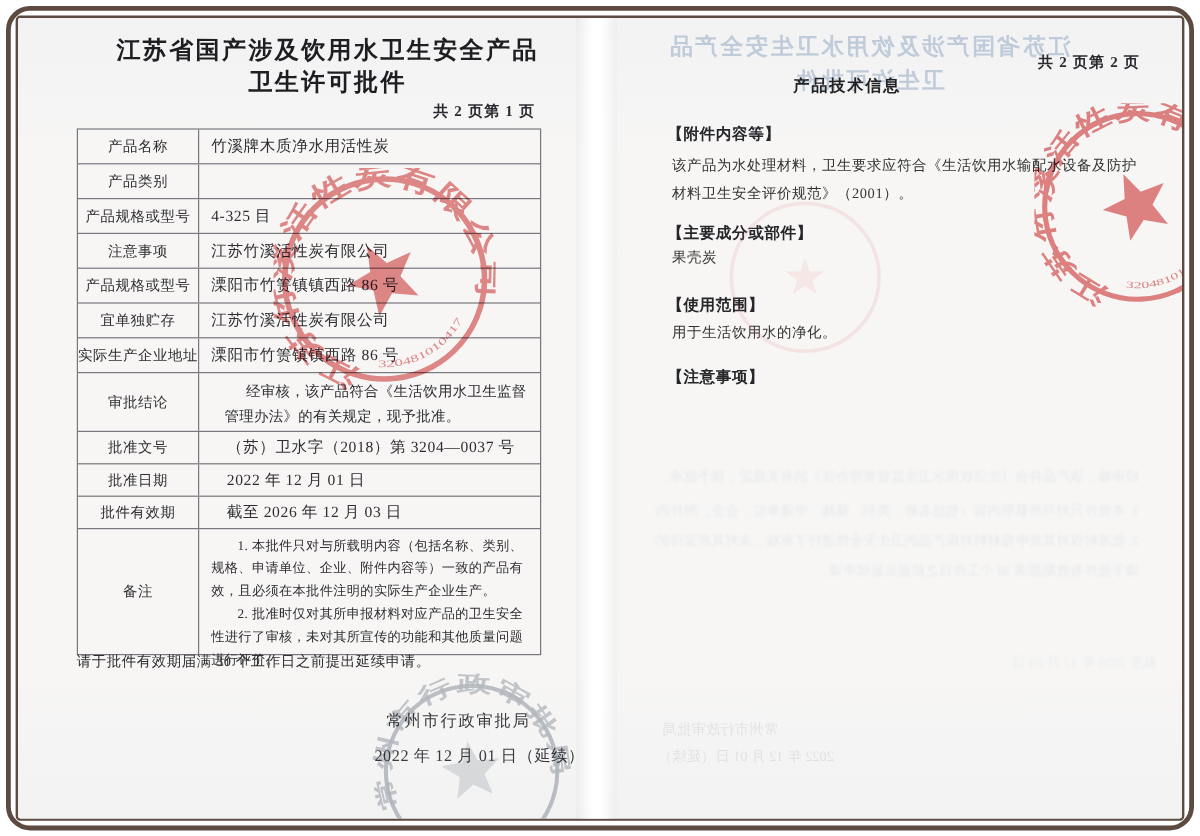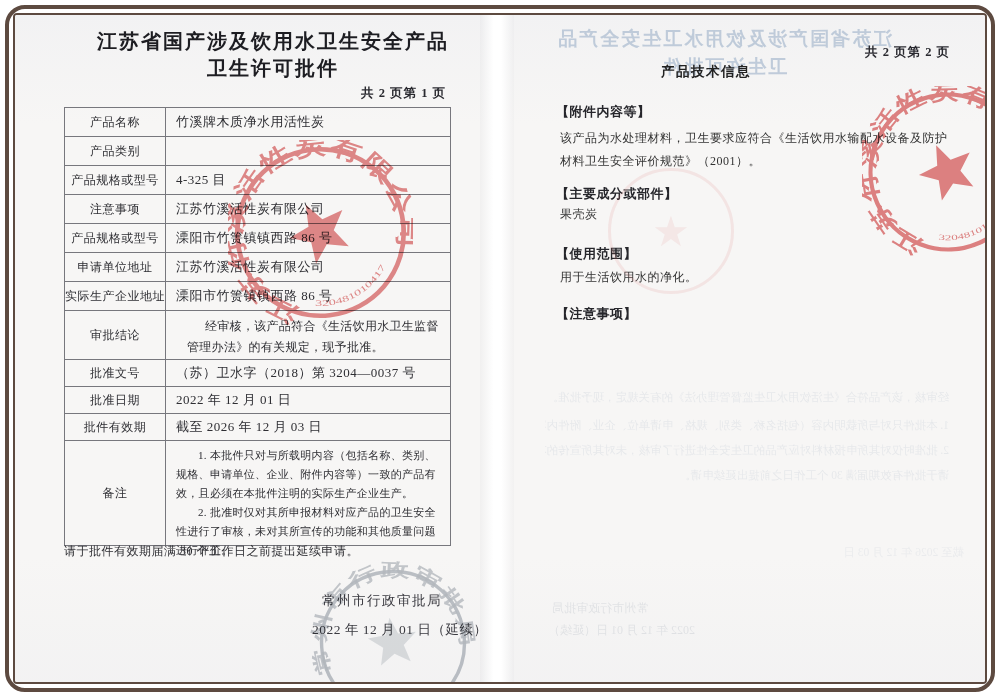--- a/index.html
+++ b/index.html
@@ -34,21 +34,21 @@
   .page-ind { font-size:12.5px; font-weight:bold; letter-spacing:1px; color:#2a2a30; }
 
   .permit-table { left:64px; top:107px; width:385px; border:1px solid #77777d; background:rgba(255,255,255,0.0); }
   .t-row { display:flex; border-top:1px solid #77777d; }
   .t-row:first-child { border-top:none; }
   .t-label { width:100px; border-right:1px solid #77777d; display:flex;
     align-items:center; justify-content:center; font-size:12px; letter-spacing:0.5px; text-align:center; }
   .t-value { flex:1; display:flex; align-items:center; padding:0 10px;
     font-size:13px; letter-spacing:0.5px; }
   .t-value.block { display:block; padding:5px 10px 0 10px; }
-  .h28 { height:28px; } .h48 { height:48px;gap:11px; } .h26 { height:26px; } .h104 { height:104px; }
+  .h28 { height:28px; } .h48 { height:48px;gap:11px; } .h26 { height:26px;gap:13px; } .h104 { height:104px; }
   .concl { font-size:12px; line-height:21px; text-indent:1.5em; letter-spacing:0.3px; }
   .remark-p { margin:0; font-size:11px; line-height:19px; text-indent:2em; letter-spacing:0.3px; }
 
   .renewal { left:64px; top:543px; font-size:12px; letter-spacing:0.5px; }
   .issuer { left:322px; top:592px; font-size:13.5px; letter-spacing:1.5px; color:#3a3a40; }
   .issue-date { left:312px; top:621px; font-size:13.5px; letter-spacing:0.5px; color:#3a3a40; }
 
   
   .ghost-title { left:548px; width:352px; text-align:center; font-weight:bold;
     font-size:19px; letter-spacing:2px; color:#9db1c9; opacity:0.6;
@@ -95,21 +95,21 @@
         </div>
         <div class="t-row h28">
           <div class="t-label">注意事项</div>
           <div class="t-value">江苏竹溪活性炭有限公司</div>
         </div>
         <div class="t-row h28">
           <div class="t-label">产品规格或型号</div>
           <div class="t-value">溧阳市竹箦镇镇西路 86 号</div>
         </div>
         <div class="t-row h28">
-          <div class="t-label">申请单位地址</div>
+          <div class="t-label">宜单独贮存</div>
           <div class="t-value">江苏竹溪活性炭有限公司</div>
         </div>
         <div class="t-row h28">
           <div class="t-label">实际生产企业地址</div>
           <div class="t-value">溧阳市竹箦镇镇西路 86 号</div>
         </div>
         <div class="t-row h48">
           <div class="t-label">审批结论</div>
           <div class="t-value block">
               <div class="concl">经审核，该产品符合《生活饮用水卫生监督管理办法》的有关规定，现予批准。</div>

